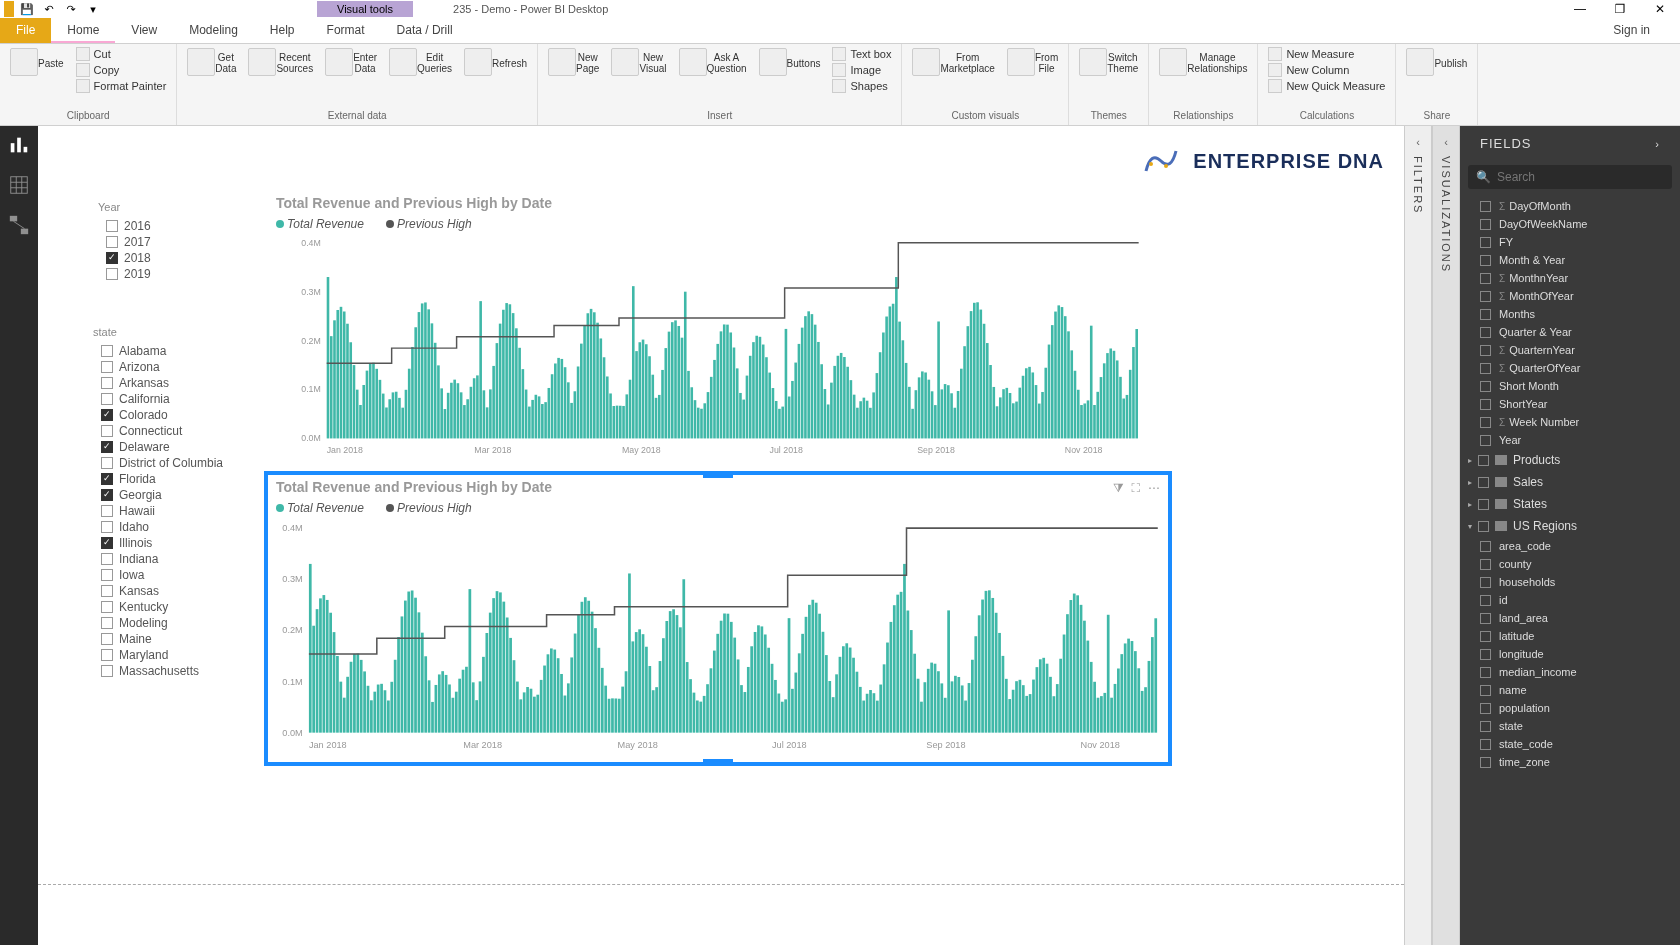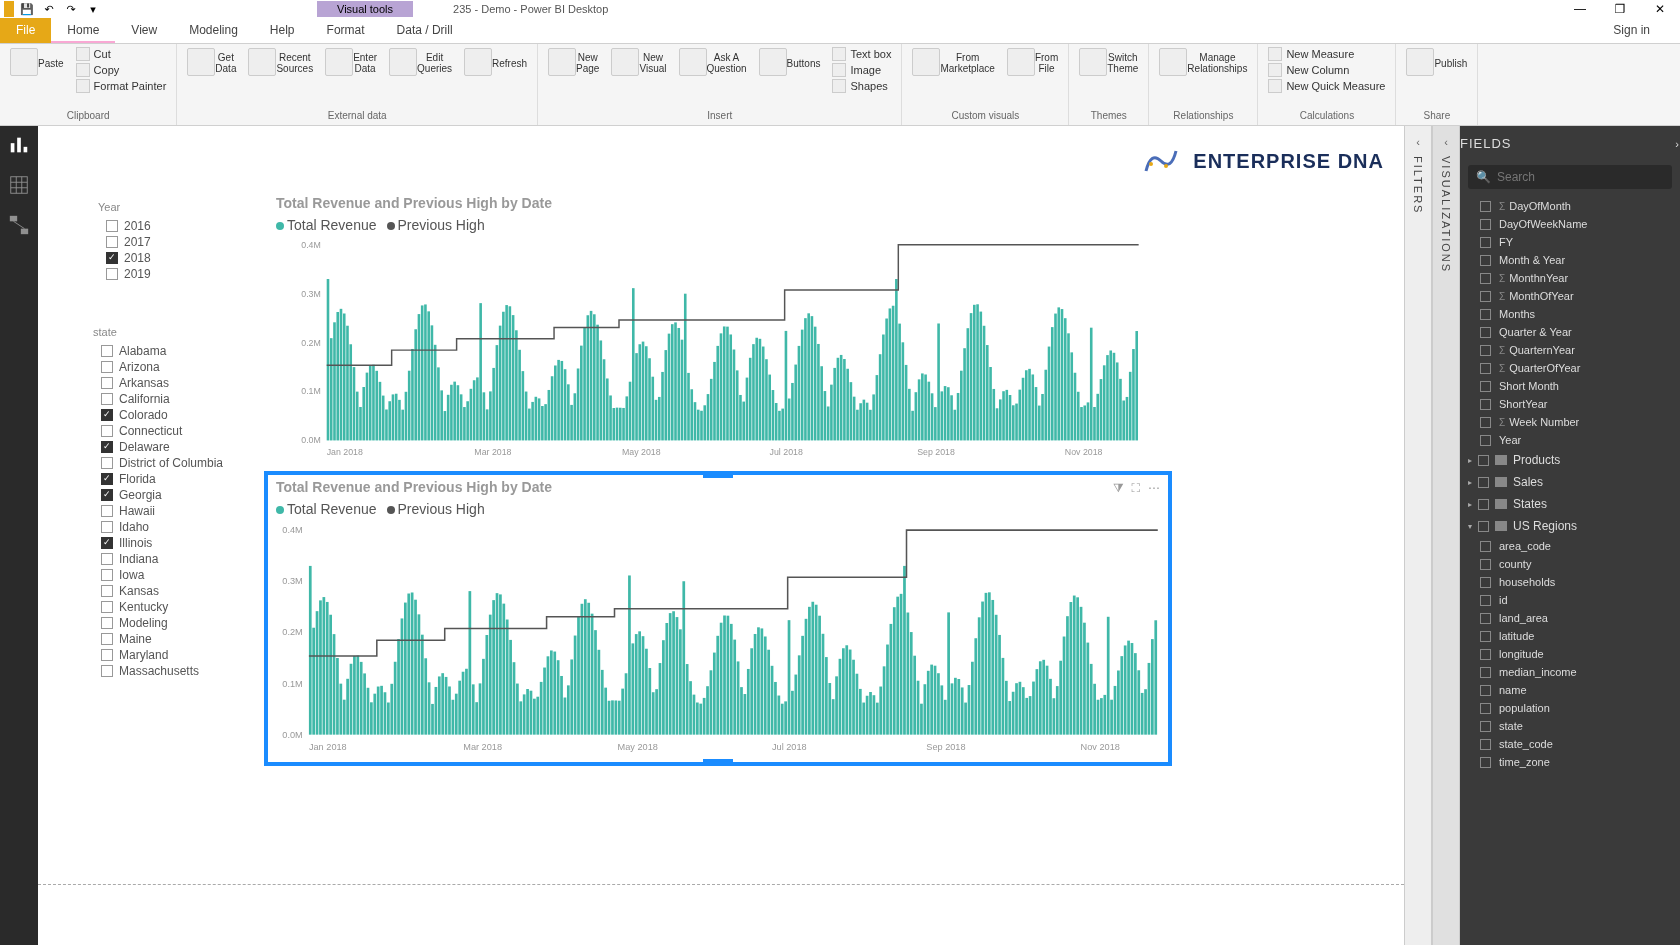--- a/index.html
+++ b/index.html
@@ -46,37 +46,37 @@
 .slicer { position: absolute; font-size: 12px; color: #555; }
 .slicer .title { font-size: 11px; color: #888; margin-bottom: 6px; }
 .slicer .opt { display: flex; align-items: center; gap: 6px; margin: 2px 8px; cursor: pointer; }
 .slicer .cb { width: 12px; height: 12px; border: 1px solid #999; display: inline-block; }
 .slicer .cb.checked { background: #333; border-color: #333; position: relative; }
 .slicer .cb.checked::after { content: "✓"; color: #fff; font-size: 9px; position: absolute; top: -1px; left: 1px; }
 
 .chart-visual { position: absolute; background: #fff; }
 .chart-visual.selected { border: 4px solid #1a8cff; }
 .chart-title { font-size: 14px; color: #999; padding: 4px 8px; font-weight: bold; }
-.chart-legend { font-size: 14px; padding: 2px 8px; display: flex; gap: 10px; color: #555; }
+.chart-legend { font-size: 12px; padding: 2px 8px; display: flex; gap: 22px; color: #555; font-style: italic; }
 .chart-legend .dot { width: 8px; height: 8px; border-radius: 50%; display: inline-block; margin-right: 3px; }
 .chart-body { position: relative; height: calc(100% - 50px); }
 .chart-body svg { width: 100%; height: 100%; }
 .visual-icons { position: absolute; right: 8px; top: 6px; display: flex; gap: 8px; color: #999; font-size: 12px; }
 .handle { position: absolute; width: 30px; height: 5px; background: #1a8cff; left: 50%; transform: translateX(-50%); }
 
 .page-divider { position: absolute; bottom: 60px; left: 0; right: 0; border-top: 1px dashed #aaa; }
 
 
 .rail-collapsed { width: 28px; background: #eee; border-left: 1px solid #ccc; border-right: 1px solid #ccc; display: flex; flex-direction: column; align-items: center; padding-top: 10px; }
 .rail-collapsed .arrow { font-size: 11px; color: #666; cursor: pointer; margin-bottom: 8px; }
 .rail-collapsed .vtxt { writing-mode: vertical-lr; font-size: 11px; color: #444; letter-spacing: 2px; }
 
 
 .fields-panel { width: 220px; background: #3a3a3a; color: #ddd; display: flex; flex-direction: column; font-size: 12px; }
-.fields-panel .hdr { padding: 10px 0; font-size: 13px; letter-spacing: 1px; display: flex; justify-content: space-between; align-items: center; }
+.fields-panel .hdr { padding: 10px 20px; font-size: 13px; letter-spacing: 1px; display: flex; justify-content: space-between; align-items: center; }
 .fields-panel .search { margin: 4px 8px 8px; background: #2a2a2a; border-radius: 3px; padding: 5px 8px; display: flex; align-items: center; gap: 6px; }
 .fields-panel .search input { background: transparent; border: none; color: #aaa; font-size: 12px; width: 100%; outline: none; }
 .fields-panel .list { flex: 1; overflow-y: auto; }
 .field-item { display: flex; align-items: center; padding: 3px 8px 3px 20px; cursor: pointer; font-size: 11px; }
 .field-item .cb { width: 11px; height: 11px; border: 1px solid #888; margin-right: 8px; flex-shrink: 0; }
 .field-item .sigma { color: #888; margin-right: 4px; font-size: 10px; }
 .field-table { display: flex; align-items: center; padding: 4px 8px; cursor: pointer; font-size: 12px; gap: 6px; }
 .field-table .arrow { font-size: 8px; color: #aaa; }
 .field-table .cb { width: 11px; height: 11px; border: 1px solid #888; }
 .field-table .tico { width: 12px; height: 10px; background: #888; }

